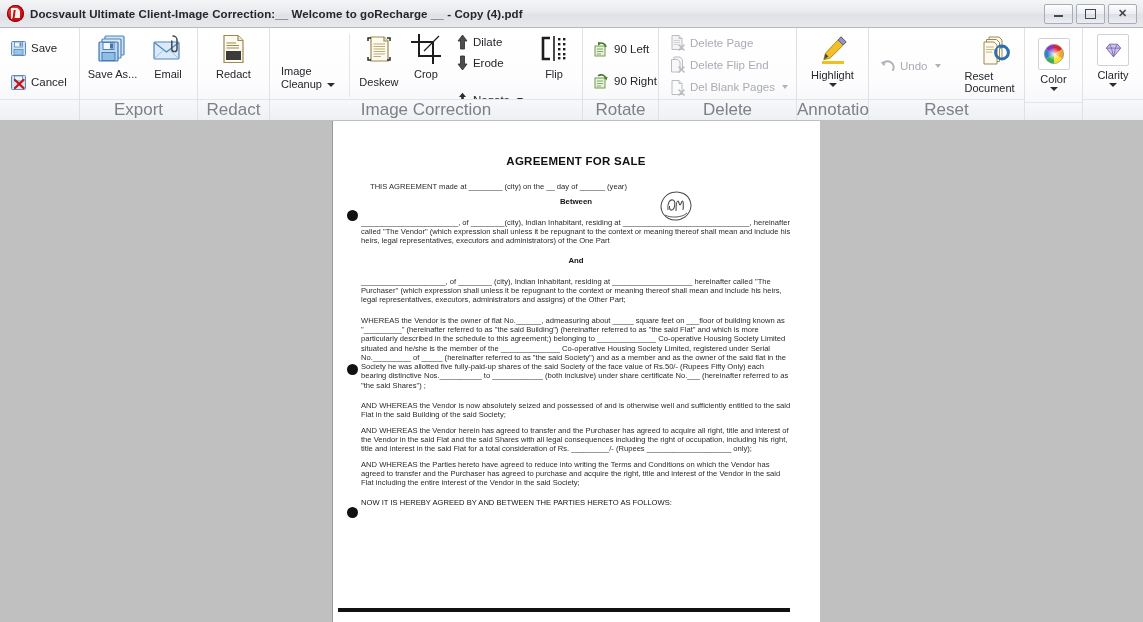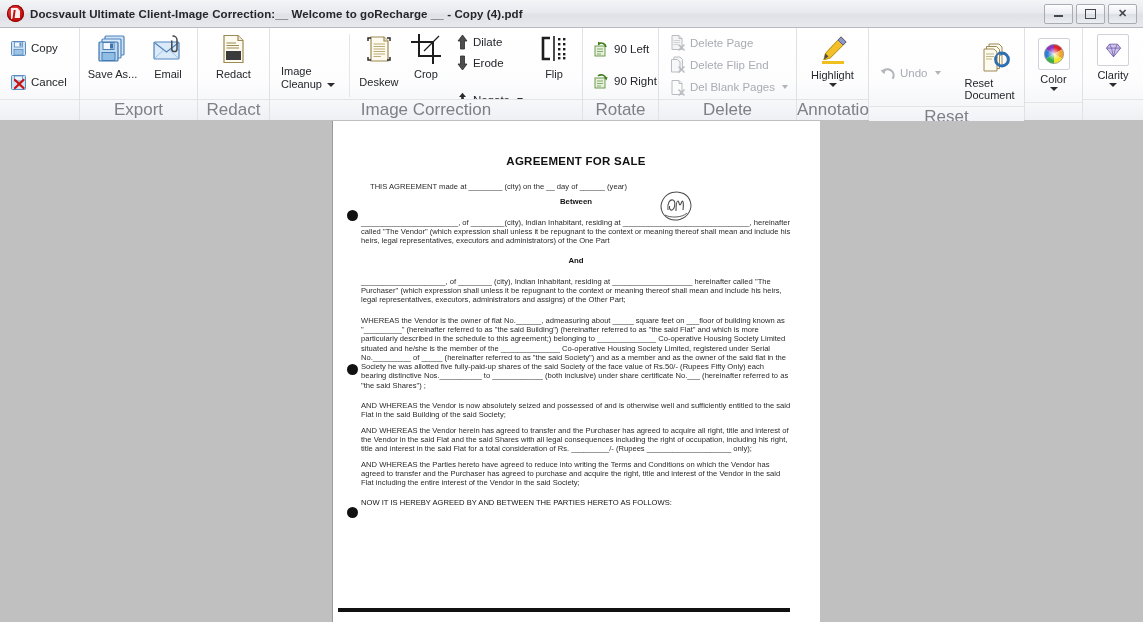--- a/index.html
+++ b/index.html
@@ -183,21 +183,21 @@
         <div class="col" style="height:58px;justify-content:flex-start;gap:10px;">
           <div class="sbtn">
             <span class="ico">
               <svg viewBox="0 0 17 17">
                   <rect x="1.5" y="1.5" width="14" height="14" rx="1" fill="#cfe3f5" stroke="#5b8cbe" stroke-width="1"></rect>
                   <rect x="4.5" y="2" width="8" height="5" fill="#eef6fc" stroke="#5b8cbe" stroke-width=".8"></rect>
                   <rect x="9.5" y="2.7" width="2" height="3.6" fill="#5b8cbe"></rect>
                   <rect x="4" y="9.5" width="9" height="5.5" fill="#9cc3e6" stroke="#5b8cbe" stroke-width=".8"></rect>
                 </svg>
             </span>
-            <span>Copy</span>
+            <span>Save</span>
           </div>
           <div class="sbtn">
             <span class="ico">
               <svg viewBox="0 0 17 17">
                   <rect x="1.5" y="1.5" width="14" height="14" rx="1" fill="#cfe3f5" stroke="#5b8cbe" stroke-width="1"></rect>
                   <rect x="4.5" y="2" width="8" height="5" fill="#eef6fc" stroke="#5b8cbe" stroke-width=".8"></rect>
                   <g stroke="#cc1111" stroke-width="2.3" stroke-linecap="round">
                     <line x1="5" y1="6" x2="13.5" y2="14"></line>
                     <line x1="13.5" y1="6" x2="5" y2="14"></line>
                   </g>
@@ -475,21 +475,21 @@
             </svg>
           </span>
           <span class="lbl">Highlight</span>
           <i style="display:block;width:0;height:0;margin-top:1px;border-left:4px solid transparent;border-right:4px solid transparent;border-top:4.5px solid #2a2c31;"></i>
         </div>
       </div>
       <div class="group-label">Annotation</div>
     </div>
 
     <div class="group" style="width:156px;">
-      <div class="group-body" style="padding-top:12px;align-items:center;">
+      <div class="group-body" style="padding-top:4px;align-items:center;">
         <div style="display:flex;align-items:center;height:62px;">
           <div class="sbtn dim">
             <span class="ico">
               <svg viewBox="0 0 17 17">
                 <path d="M14 13 A6 6 0 0 0 4 6.5" fill="none" stroke="#b2b5bb" stroke-width="2.1" stroke-linecap="round"></path>
                 <path d="M1.6 5.2 L6.8 4 L5.4 9.2 Z" fill="#b2b5bb"></path>
               </svg>
             </span>
             <span>Undo</span>
           </div>

